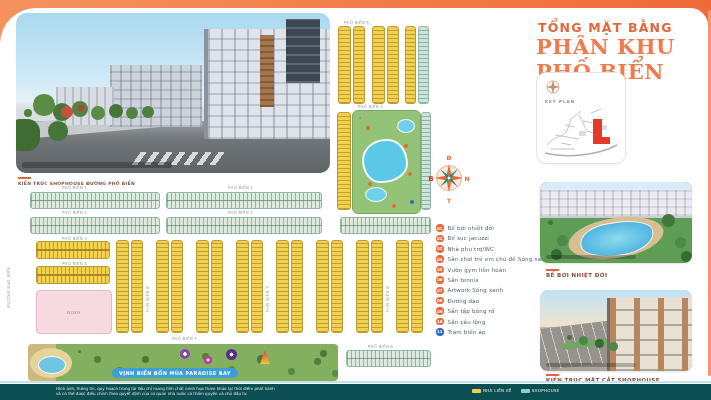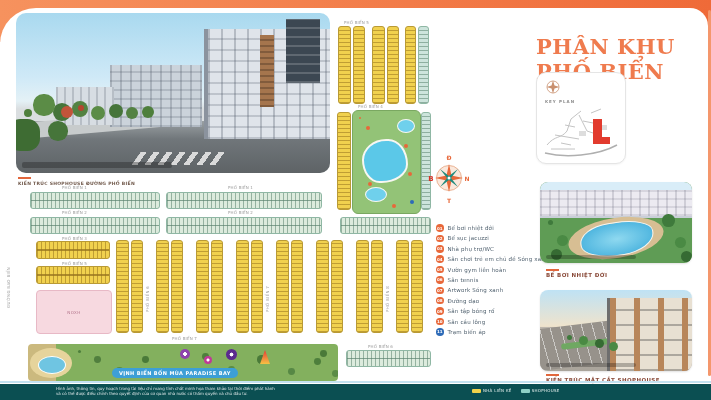--- a/index.html
+++ b/index.html
@@ -220,20 +220,21 @@
     <div class="abs btrees"></div>
     <div class="abs art1"></div>
     <div class="abs art2"></div>
     <div class="abs art3"></div>
     <div class="abs art4"></div>
     <div class="abs bay-pill">VỊNH BIỂN BỐN MÙA PARADISE BAY</div>
   </div>
   <div class="abs z slabel" style="left:368px;top:344px;">PHỐ BIỂN 6</div>
   <div class="abs z row-g" style="left:346px;top:350px;width:83px;height:15px;"></div>
 
+  <div class="abs z subtitle">TỔNG MẶT BẰNG</div>
   <div class="abs z title">PHÂN KHU PHỐ BIỂN</div>
 
   <div class="abs z keycard">
     <svg class="abs" style="left:8px;top:6px;" width="16" height="16" viewBox="0 0 16 16">
       <circle cx="8" cy="8" r="6" fill="none" stroke="#C9906F" stroke-width="0.8"></circle>
       <polygon points="8,1.5 9.5,6.5 14.5,8 9.5,9.5 8,14.5 6.5,9.5 1.5,8 6.5,6.5" fill="#C9906F"></polygon>
     </svg>
     <div class="abs keyplan-label">KEY PLAN</div>
     <svg class="abs" style="left:4px;top:32px;" width="80" height="54" viewBox="0 0 80 54">
       <g stroke="#C4C4C4" stroke-width="1" fill="none">

